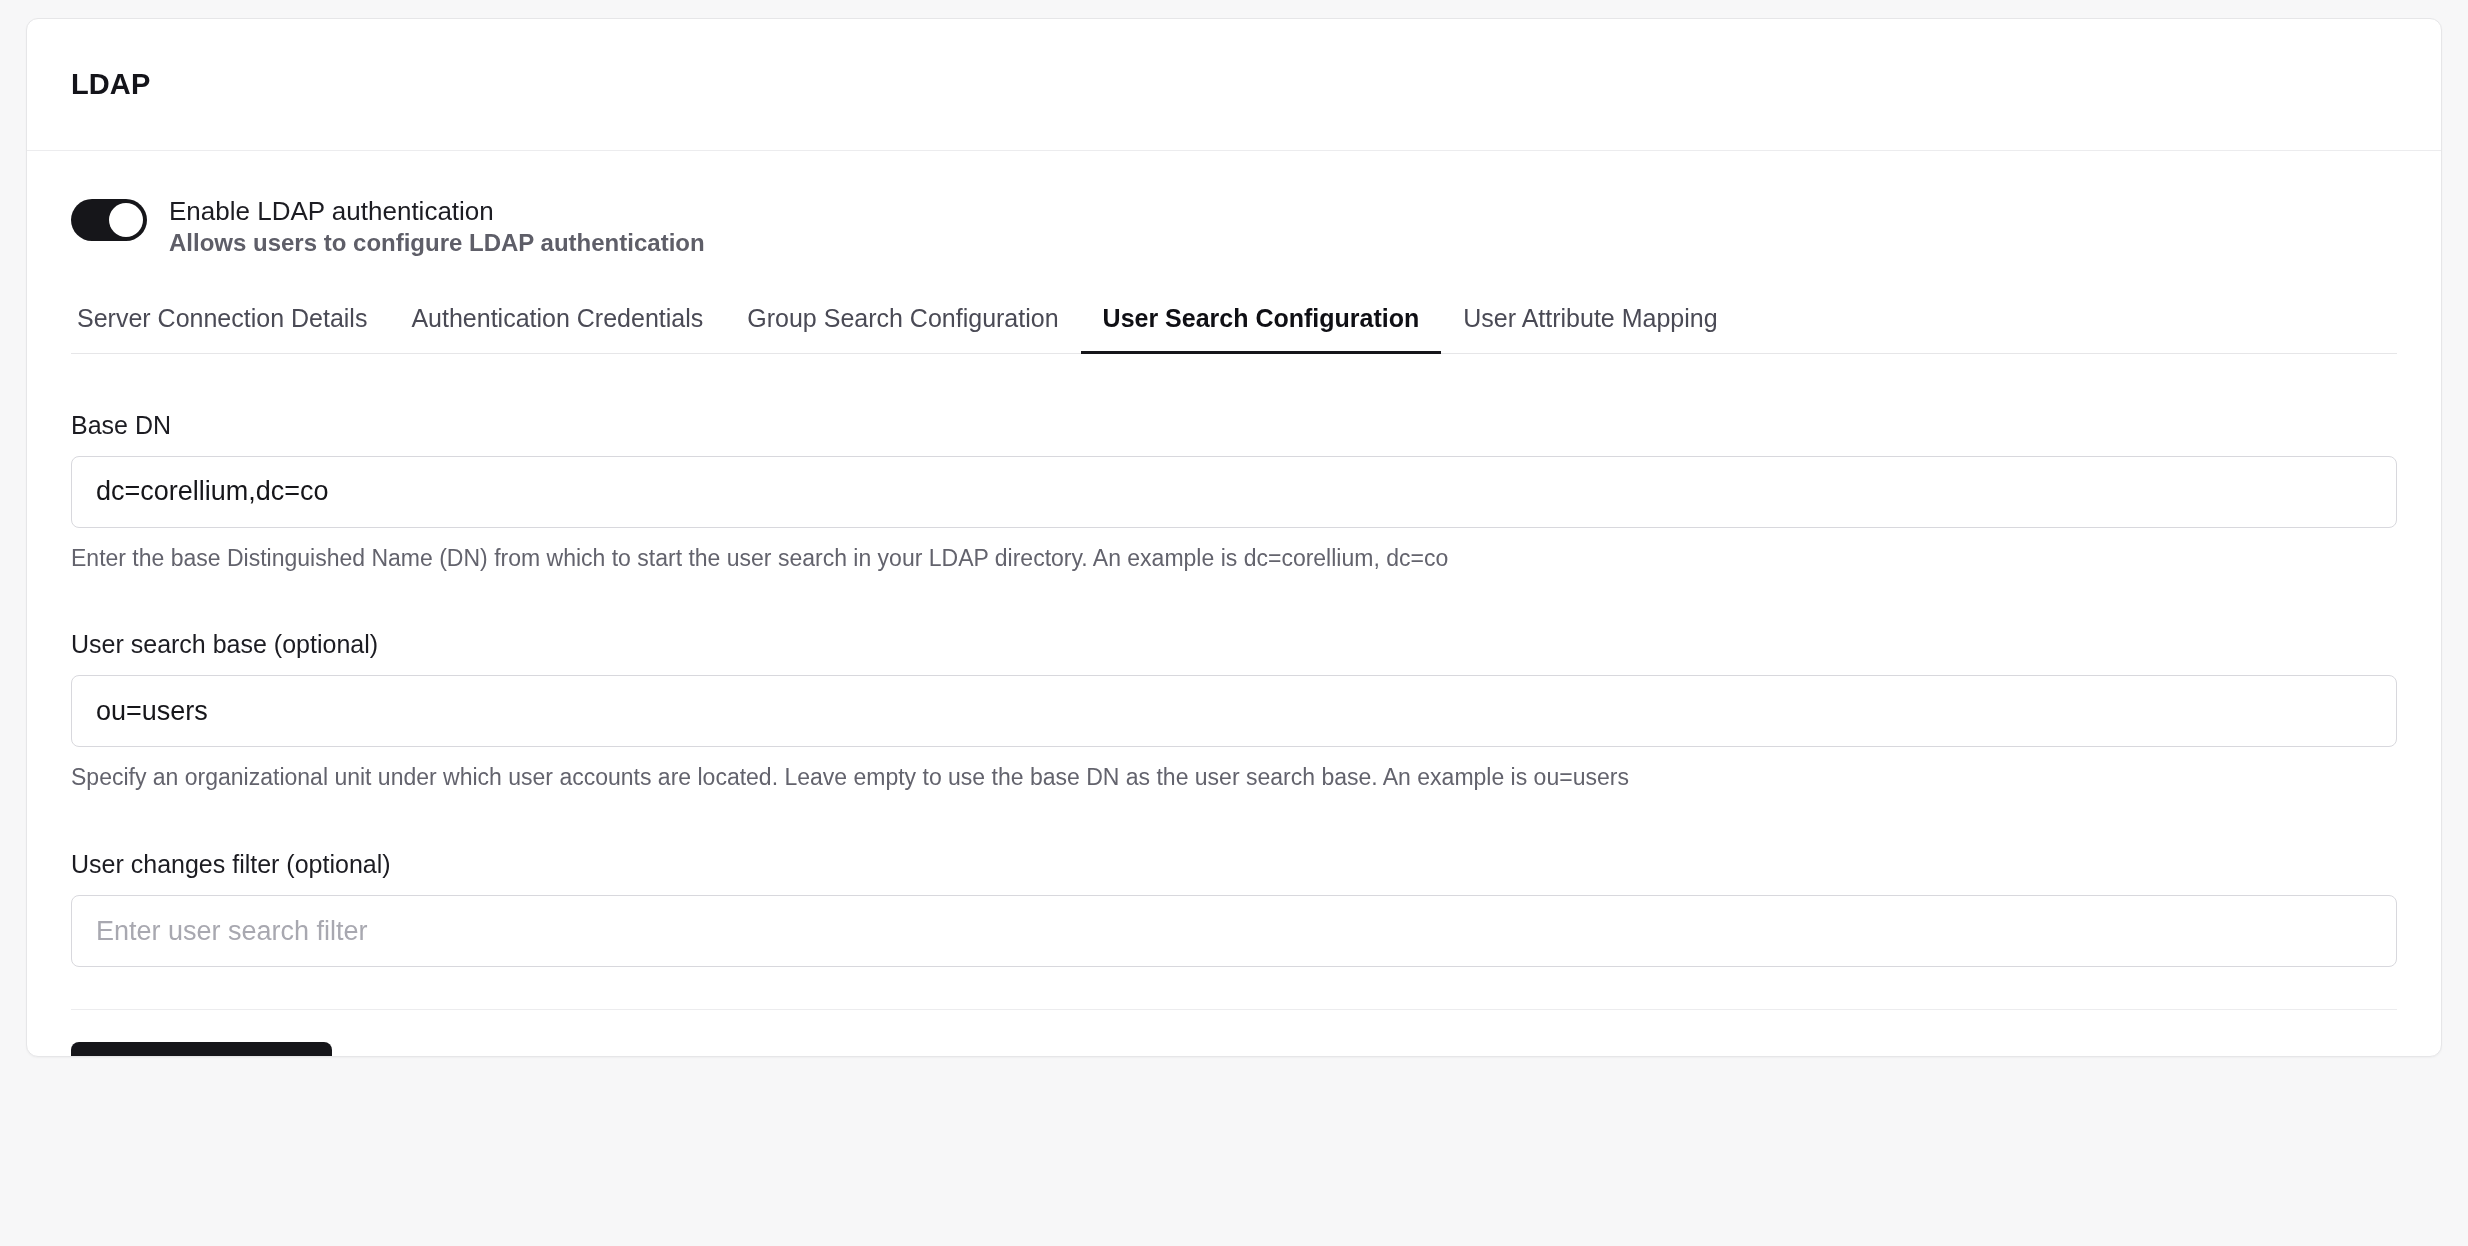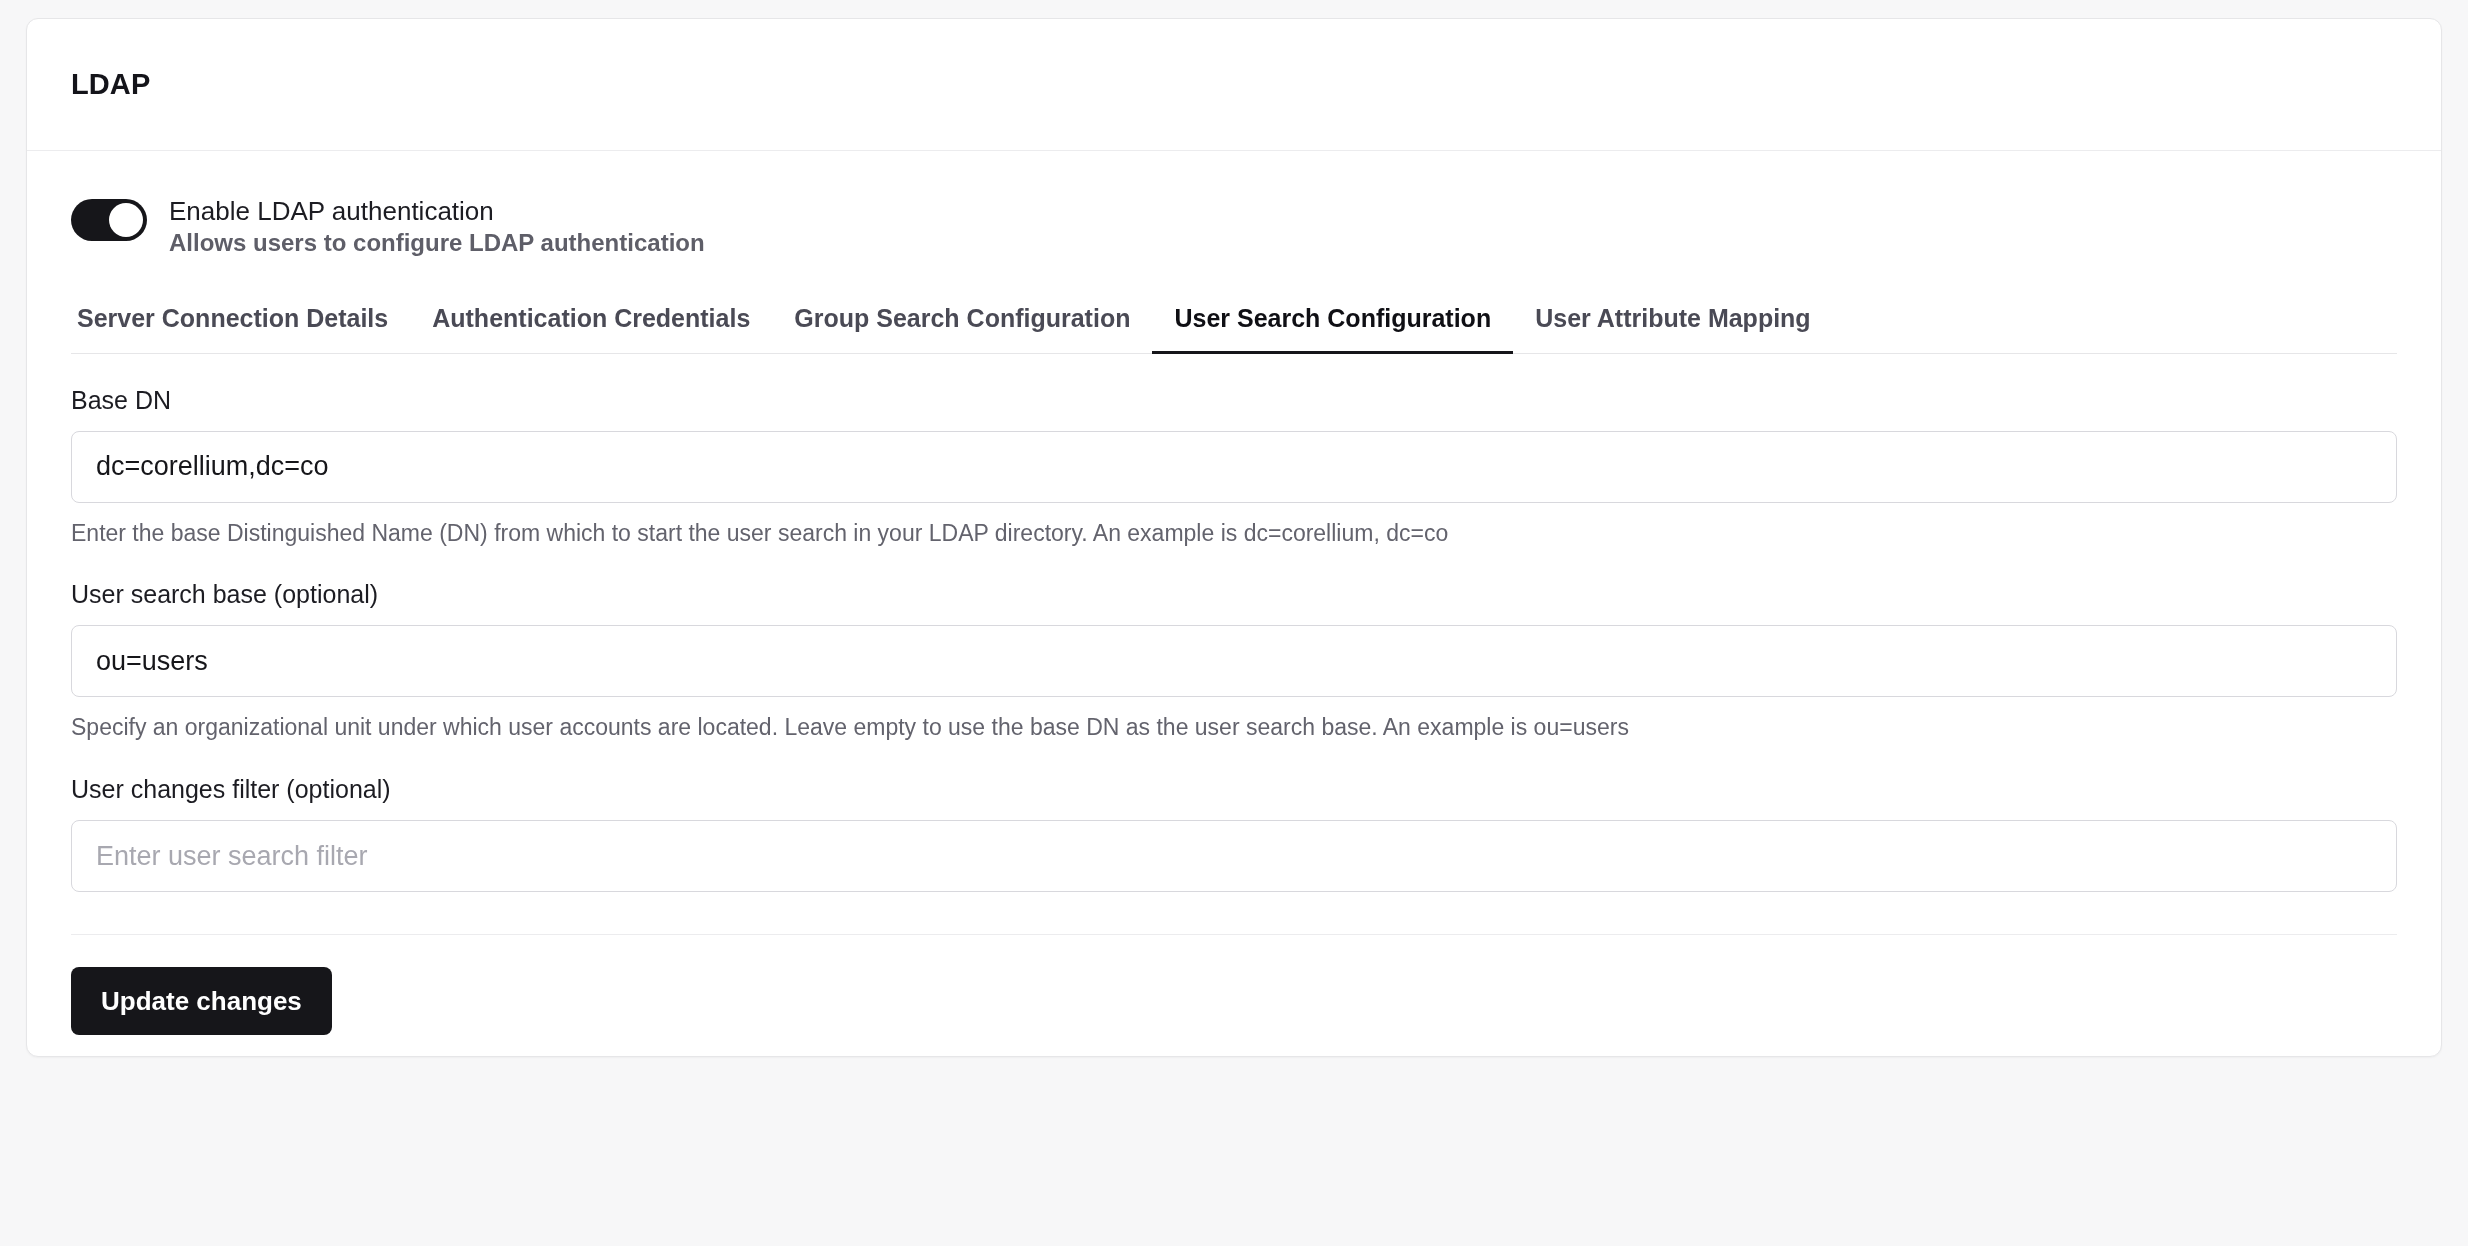--- a/index.html
+++ b/index.html
@@ -97,31 +97,30 @@
     border-bottom: 1px solid #e6e6e8;
   }
   .tab {
     font-size: 25px;
     color: #4a4a55;
     padding: 0 22px 18px 22px;
     cursor: pointer;
     white-space: nowrap;
     border-bottom: 3px solid transparent;
     margin-bottom: -1px;
-    font-weight: bold;
   }
   .tab:first-child { padding-left: 6px; }
   .tab.active {
     color: #0f0f14;
     font-weight: 700;
     border-bottom-color: #16161a;
   }
 
   
-  .field { margin-top: 32px; }
+  .field { margin-top: 57px; }
   .field-label {
     font-size: 25px;
     color: #1c1c22;
     margin-bottom: 16px;
   }
   .input {
     width: 100%;
     height: 72px;
     border: 1px solid #d8d8dd;
     border-radius: 8px;

